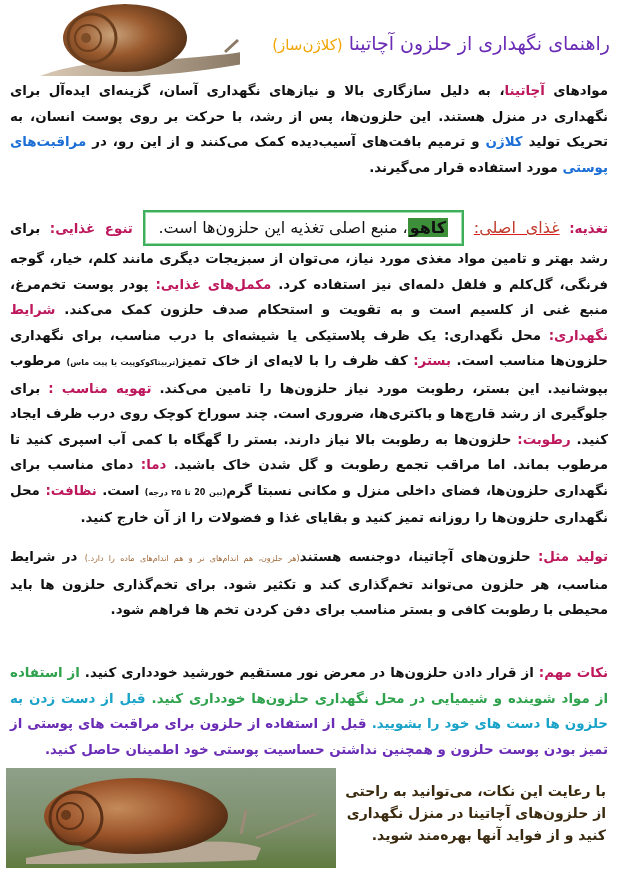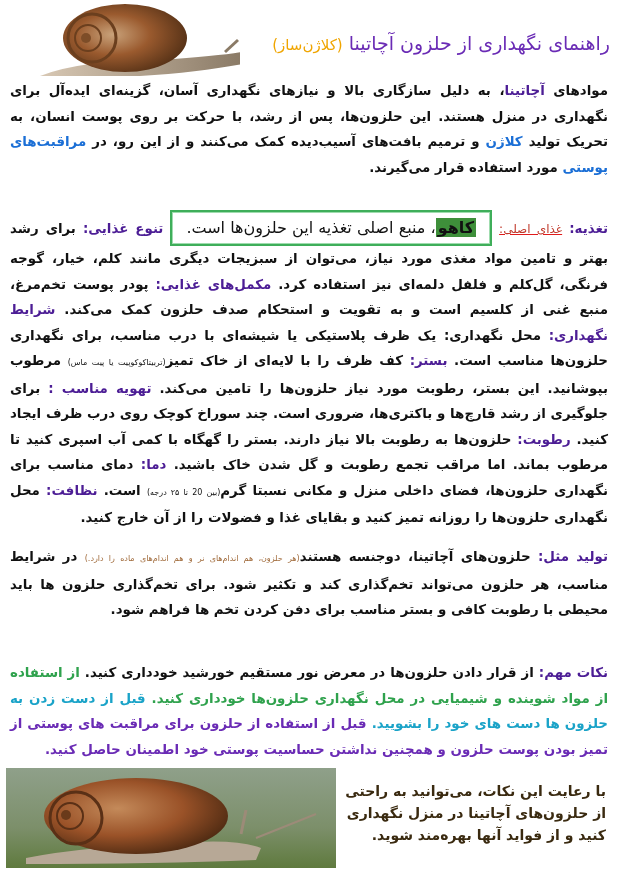--- a/index.html
+++ b/index.html
@@ -3,25 +3,25 @@
 <meta charset="utf-8">
 <style>
   html, body { margin:0; padding:0; }
   body { width:620px; height:874px; background:#ffffff; position:relative; overflow:hidden;
          font-family:"DejaVu Sans", sans-serif; color:#111; }
   .snail-top { position:absolute; left:20px; top:0; width:220px; height:78px; }
   .title { position:absolute; right:10px; top:32px; font-size:19px; font-weight:normal; color:#6a2bb5; direction:rtl; white-space:nowrap; }
   .title .hl { color:#f0a500; font-size:15px; }
   .block { position:absolute; left:10px; right:12px; font-size:13.4px; line-height:25.5px; font-weight:bold; direction:rtl; text-align:justify; }
   .b { font-weight:900; }
-  .red { color:#4c1d95; }
+  .red { color:#be185d; }
   .blue { color:#1b6fd6; }
-  .small { font-size:8px; font-weight:normal; }
+  .small { font-size:8px; font-weight:bold; }
   .brownsmall { font-size:8px; color:#a06a3a; font-weight:normal; }
-  .underline-red { text-decoration:underline; text-decoration-color:#e01b1b; color:#c0392b; font-weight:normal; font-size:12px; }
+  .underline-red { text-decoration:underline; text-decoration-color:#e01b1b; color:#c0392b; font-weight:normal; font-size:16px; }
   .greenbox { display:inline-block; border:2px solid #3fae5a; padding:2px 14px; font-size:16px; font-weight:normal; line-height:28px; box-shadow:0 0 0 1px #9fdcae inset; }
   .greenbox .g { background:#3e8f3a; color:#111; font-weight:900; padding:0 2px; }
   .green { color:#2fa24d; }
   .purple { color:#6a2bb5; }
   .cyan { color:#1aa3c8; }
   .snail-bottom { position:absolute; left:6px; top:768px; width:330px; height:100px; }
   .closing { position:absolute; right:14px; top:780px; width:270px; font-size:14px; line-height:22px; font-weight:bold; color:#3a2a10; direction:rtl; text-align:right; }
 </style>
 </head>
 <body>

